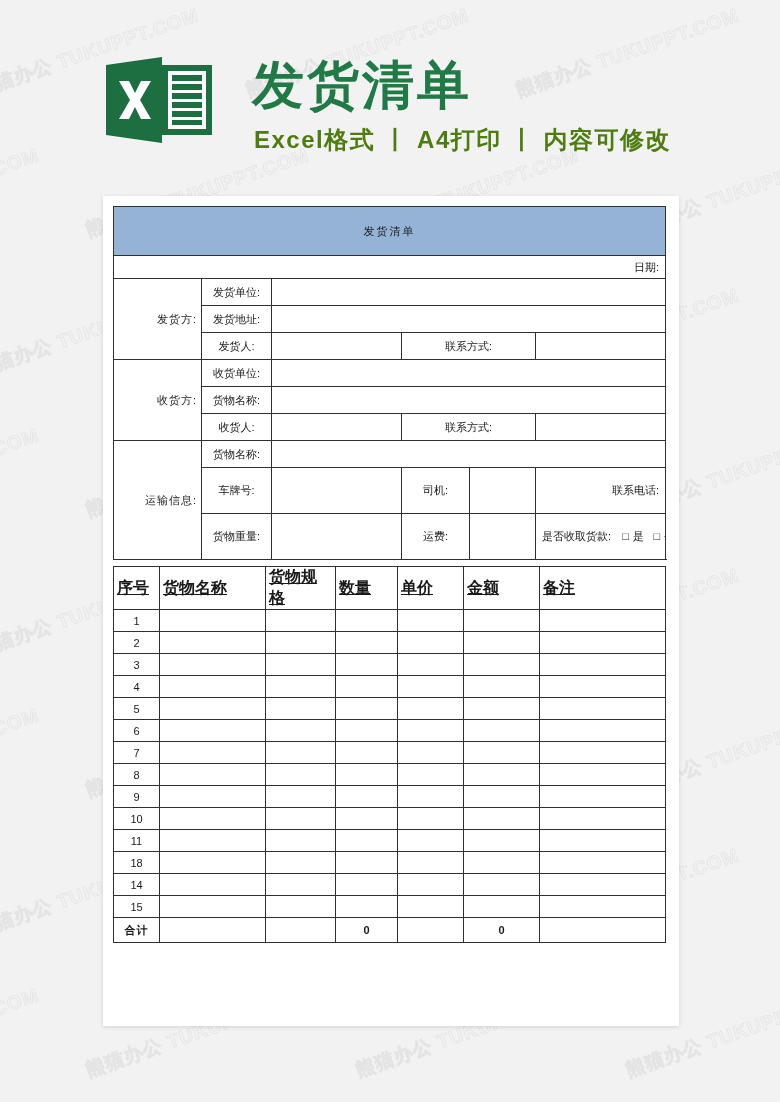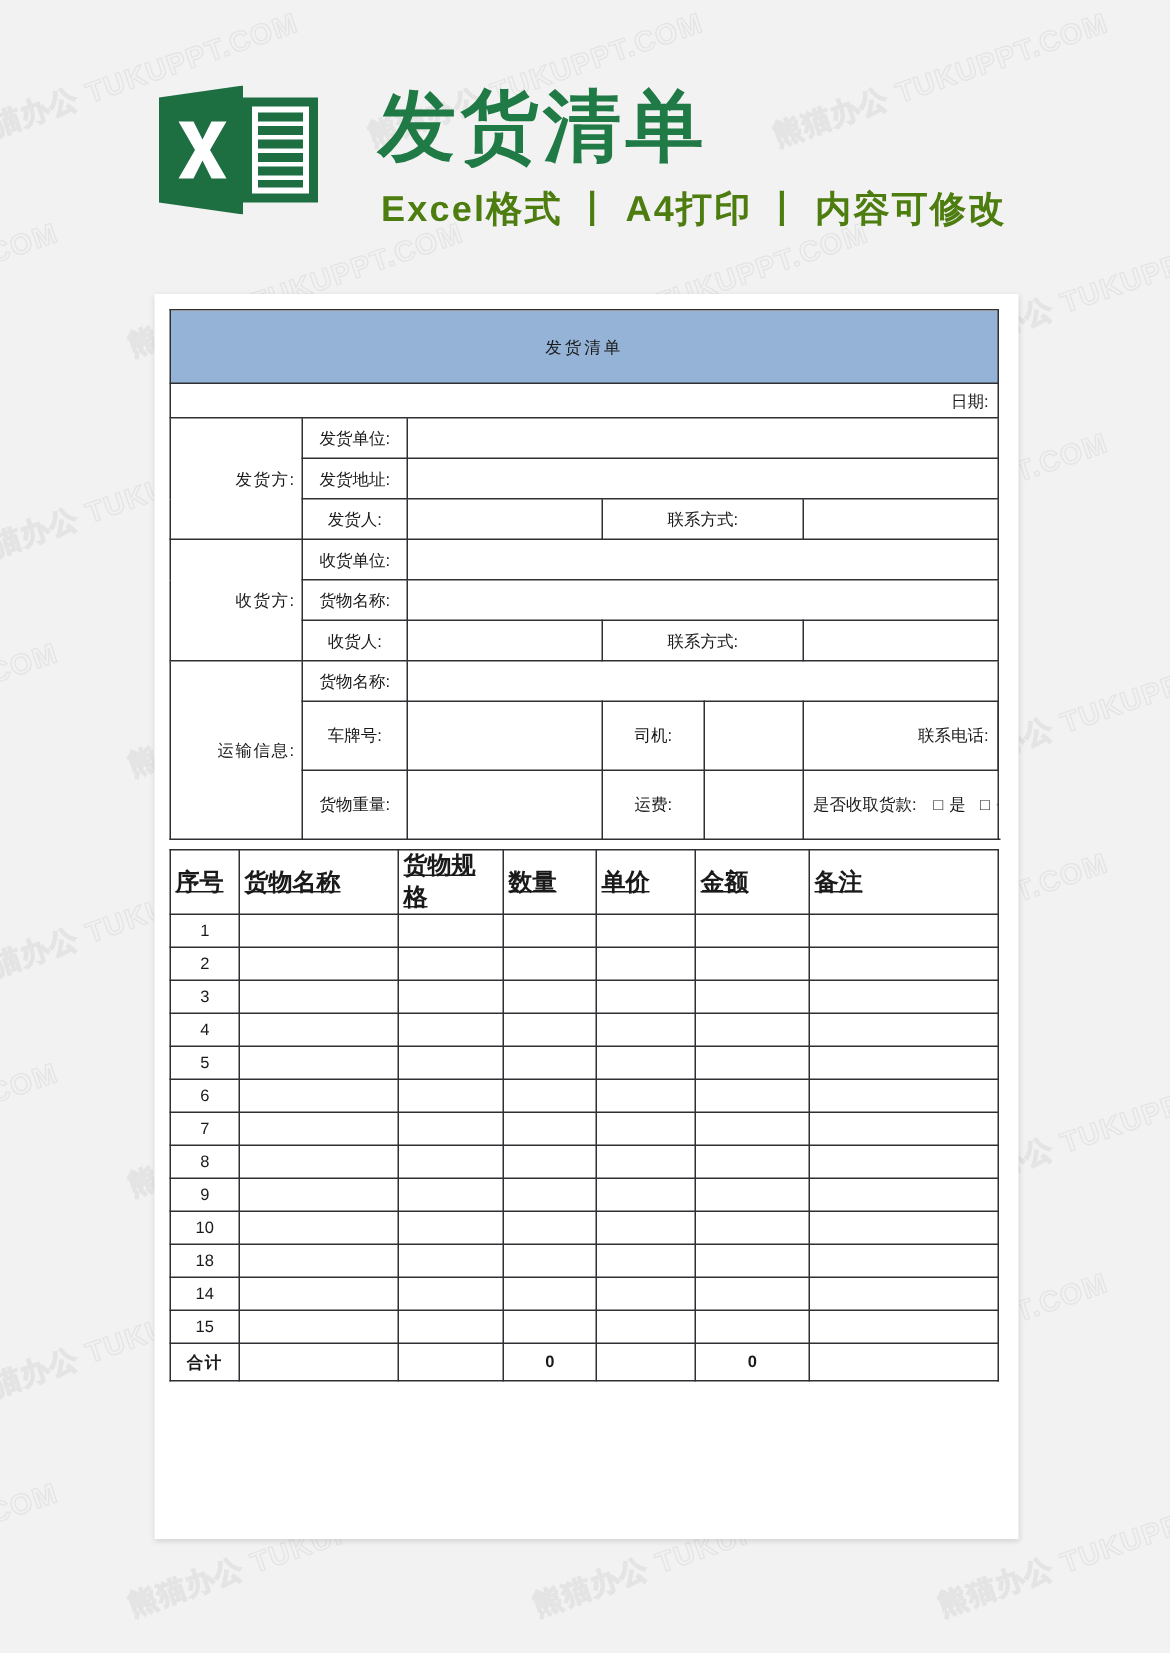--- a/index.html
+++ b/index.html
@@ -415,20 +415,29 @@
         <tr>
           <td class="idx">10</td>
           <td></td>
           <td></td>
           <td></td>
           <td></td>
           <td></td>
           <td></td>
         </tr>
         <tr>
+          <td class="idx">11</td>
+          <td></td>
+          <td></td>
+          <td></td>
+          <td></td>
+          <td></td>
+          <td></td>
+        </tr>
+        <tr>
           <td class="idx">18</td>
           <td></td>
           <td></td>
           <td></td>
           <td></td>
           <td></td>
           <td></td>
         </tr>
         <tr>
           <td class="idx">14</td>

